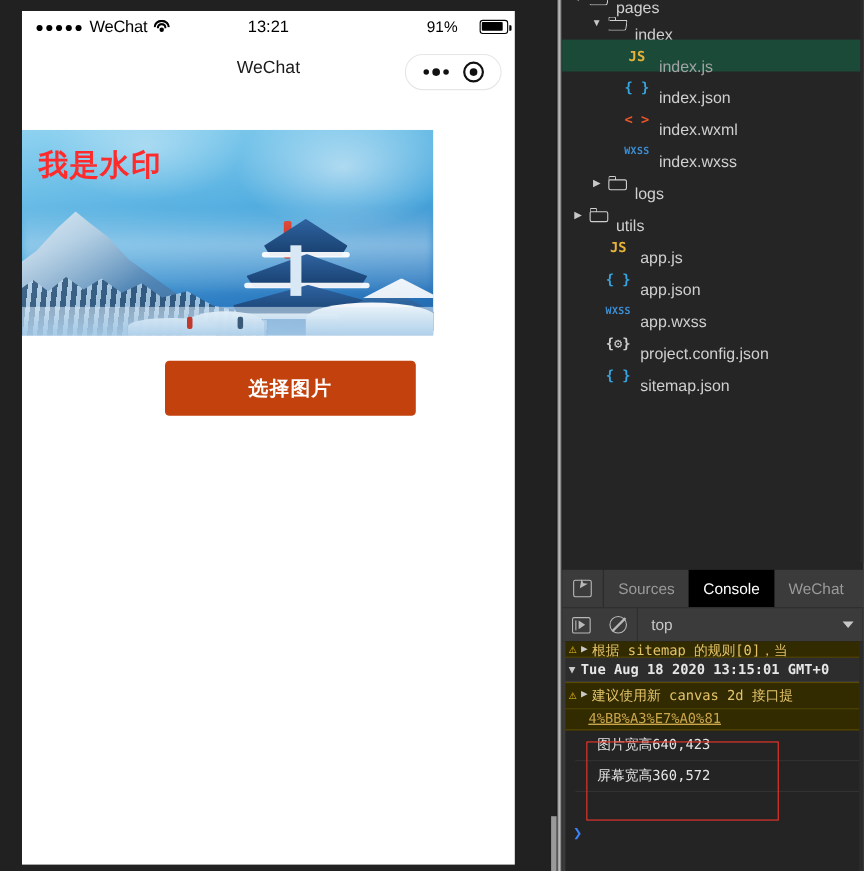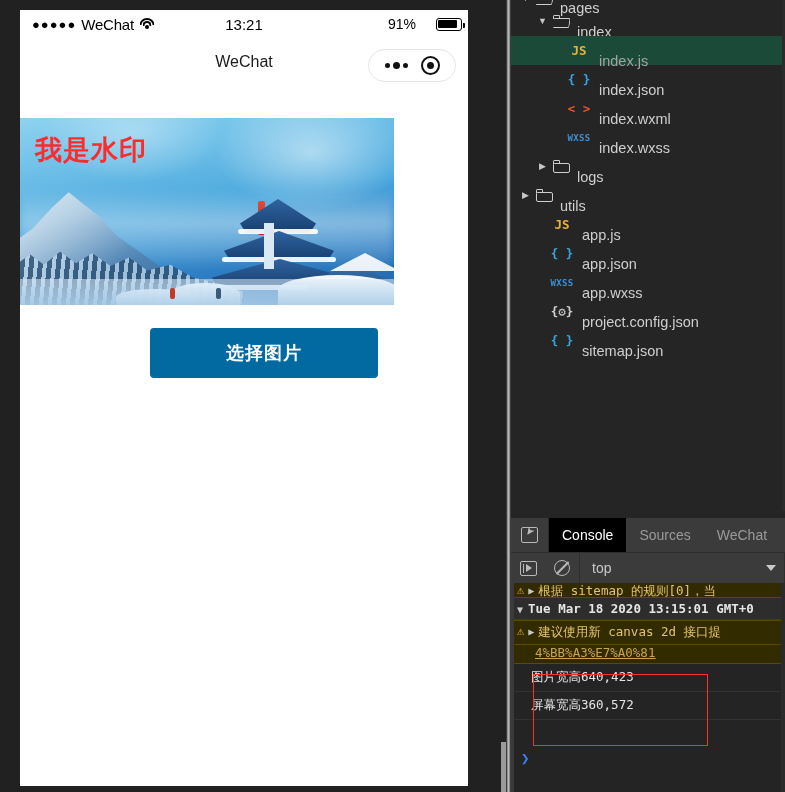--- a/index.html
+++ b/index.html
@@ -95,21 +95,21 @@
   .rightroof2 { position: absolute; right: -6px; bottom: 34px; width: 70px; height: 18px;
                background: rgba(255,255,255,.9); clip-path: polygon(50% 0%, 100% 100%, 0% 100%); }
   .ground { position: absolute; left: 0; right: 0; bottom: 0; height: 26px;
             background: linear-gradient(180deg, rgba(220,236,248,.55), rgba(168,204,232,.9)); }
   .tinyfig { position: absolute; bottom: 6px; width: 5px; height: 11px; background: #c0392b; border-radius: 2px; }
   #watermark { position: absolute; left: 15px; top: 14px; color: #fd2b2b;
                font-size: 27px; font-weight: 700; letter-spacing: 1px;
                font-family: "DejaVu Sans", sans-serif; }
 
   #pick-btn { position: absolute; left: 130px; top: 318px; width: 228px; height: 50px;
-              background: #0369a1; color: #fff; border: none; border-radius: 4px;
+              background: #c2410c; color: #fff; border: none; border-radius: 4px;
               font-size: 18px; font-weight: 700; cursor: pointer;
               font-family: "DejaVu Sans", sans-serif; letter-spacing: 1px; }
 
   
   #vsplit { position: absolute; left: 506px; top: 0; width: 5px; height: 792px;
             background: linear-gradient(90deg,#161616,#b7b7b7 40%,#b7b7b7 60%,#161616); }
 
   
   #right { position: absolute; left: 511px; top: 0; width: 274px; height: 792px;
            background: #252526; overflow: hidden; }
@@ -179,21 +179,21 @@
              color: #e3c36a; padding: 3px 4px 3px 6px; white-space: nowrap; overflow: hidden;
              display: flex; align-items: flex-start; gap: 4px; }
   .cm-warn.clip { height: 15px; padding-top: 0; padding-bottom: 0; border-top: none; }
   .warn-tri { color: #f1c21b; font-size: 12px; flex: none; }
   .arr { color: #c9c9c9; font-size: 10px; flex: none; padding-top: 2px; }
   .cm-group { background: #2d2d2d; color: #e6e6e6; font-weight: 700; padding: 3px 6px;
               white-space: nowrap; overflow: hidden; display: flex; align-items: center; gap: 5px;
               border-bottom: 1px solid #3a3a3a; }
   .link { color: #c9a44a; text-decoration: underline; }
   .cm-log { color: #e4e4e4; padding: 5px 12px 5px 20px; border-bottom: 1px solid #323232;
-            white-space: nowrap; overflow: hidden; }
+            white-space: nowrap; overflow: hidden; margin-left: 12px; }
   #redbox { position: absolute; left: 22px; top: 674px; width: 175px; height: 72px;
             border: 1.6px solid #f0352a; pointer-events: none; }
   #prompt { position: absolute; left: 10px; top: 750px; color: #3b82f6; font-size: 14px;
             font-family: "DejaVu Sans Mono", monospace; }
   .cbar { position: absolute; left: 0; top: 583px; width: 3px; height: 209px; background: #3a3a3a; }
 
   
   #tree-sb { position: absolute; right: 0; top: 0; width: 3px; height: 511px; background: #2b2b2b; }
   #con-sb { position: absolute; right: 0; top: 583px; width: 4px; height: 209px; background: #2b2b2b; }
   #left-sb { position: absolute; left: 501px; top: 742px; width: 5px; height: 50px; background: #9a9a9a; }
@@ -354,22 +354,22 @@
           <span class="ticon ic-json">{ }</span>
           <span class="tlabel">sitemap.json</span>
         </div>
       </div>
     <div id="tree-sb"></div>
 
     <div id="dt-tabs">
       <div class="dt-inspect">
           <span class="cursor-box"></span>
         </div>
+      <div class="dt-tab">Sources</div>
       <div class="dt-tab active">Console</div>
-      <div class="dt-tab">Sources</div>
       <div class="dt-tab">WeChat</div>
     </div>
 
     <div id="con-toolbar">
       <div class="ct-btn">
           <span class="exec-ico"></span>
         </div>
       <div class="ct-btn">
           <span class="ban-ico"></span>
         </div>
@@ -381,21 +381,21 @@
     </div>
 
     <div id="con-body">
         <div class="cm-warn clip">
           <span class="warn-tri">⚠</span>
           <span class="arr">▶</span>
           <span>根据 sitemap 的规则[0]，当</span>
         </div>
         <div class="cm-group">
           <span class="arr">▼</span>
-          <span>Tue Mar 18 2020 13:15:01 GMT+0</span>
+          <span>Tue Aug 18 2020 13:15:01 GMT+0</span>
         </div>
         <div class="cm-warn">
           <span class="warn-tri">⚠</span>
           <span class="arr">▶</span>
           <span>建议使用新 canvas 2d 接口提</span>
         </div>
         <div class="cm-warn" style="border-top: none; padding-top: 0px; text-decoration: underline;">
           <span class="link" style="margin-left: 18px;">4%BB%A3%E7%A0%81</span>
         </div>
         <div class="cm-log">图片宽高640,423</div>

